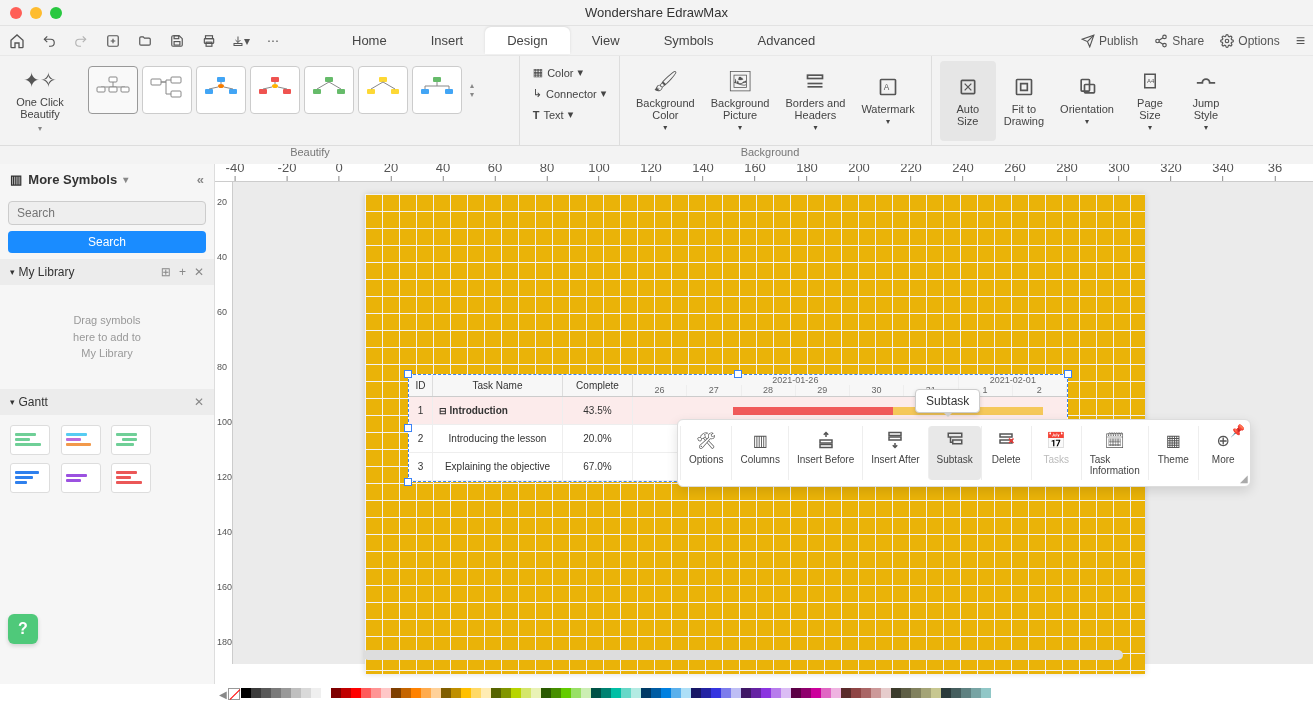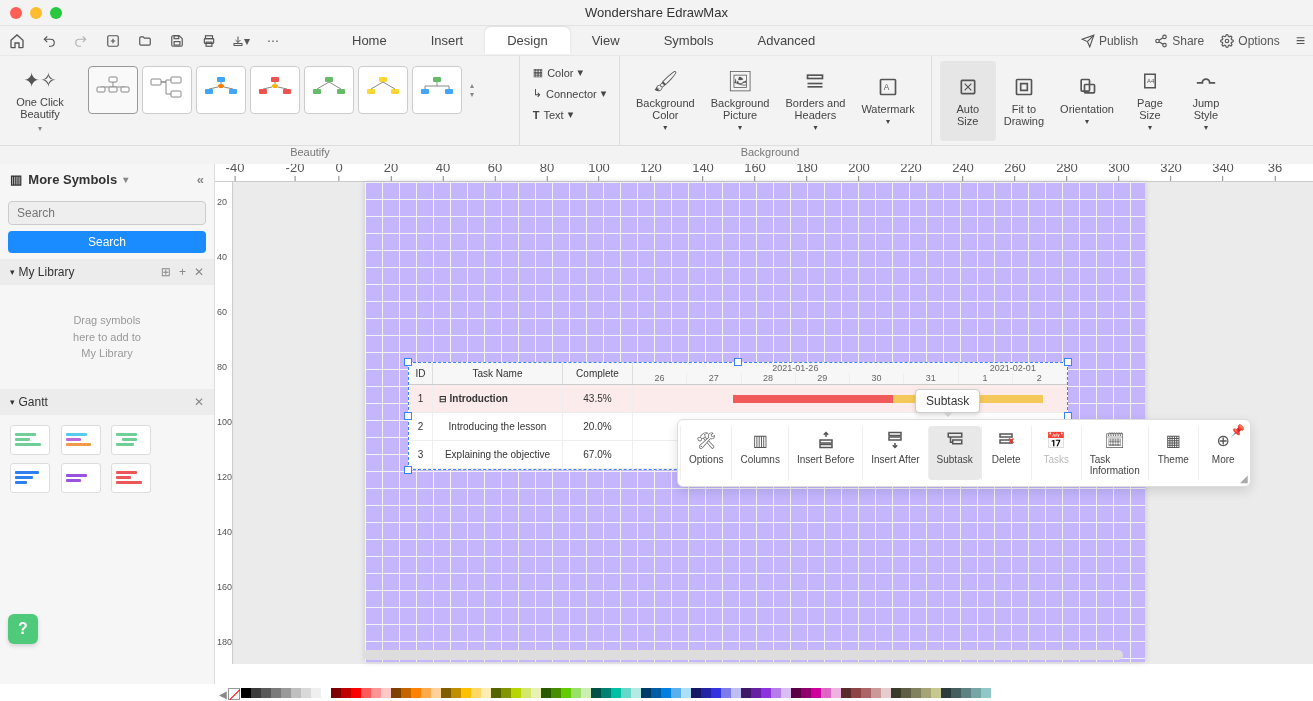--- a/index.html
+++ b/index.html
@@ -57,21 +57,21 @@
 .help-fab { position: absolute; left: 8px; top: 450px; width: 30px; height: 30px; background: #4fc97a; border-radius: 6px; display: flex; align-items: center; justify-content: center; color: #fff; font-weight: bold; font-size: 16px; box-shadow: 0 2px 4px rgba(0,0,0,.15); cursor: pointer; }
 
 
 .canvas-wrap { flex: 1; position: relative; background: #fff; overflow: hidden; }
 .hruler { height: 18px; background: #fff; border-bottom: 1px solid #ccc; display:flex; align-items:flex-end; position: relative; font-size: 13px; color: #555; }
 .hruler .tick { position: absolute; bottom: 0; transform: translateX(-50%); }
 .hruler .tick::after { content:""; display:block; width:1px; height:5px; background:#888; margin:1px auto 0; }
 .vruler { width: 18px; background: #fff; border-right:1px solid #ccc; position:absolute; left:0; top:18px; bottom:20px; font-size:9px; color:#555; }
 .vruler .vt { position:absolute; left:2px; transform: translateY(-50%); }
 .canvas { position: absolute; left: 18px; top: 18px; right: 0; bottom: 20px; background: #ebebeb; }
-.page { position: absolute; left: 132px; top: 0; width: 780px; height: 480px; background: #c4b5fd; box-shadow: 0 0 6px rgba(0,0,0,.15); }
+.page { position: absolute; left: 132px; top: 12px; width: 780px; height: 480px; background: #eab308; box-shadow: 0 0 6px rgba(0,0,0,.15); }
 .grid { position:absolute; inset:0; background-image: linear-gradient(#f2f2f2 1px, transparent 1px), linear-gradient(90deg, #f2f2f2 1px, transparent 1px); background-size: 17px 17px; }
 .scroll-thumb { position:absolute; bottom:4px; left:130px; width:760px; height:10px; background:#ddd; border-radius:5px; }
 
 
 .ctxbar { position: absolute; left: 462px; top: 255px; background: #fff; border: 1px solid #ddd; border-radius: 6px; box-shadow: 0 4px 12px rgba(0,0,0,.12); display: flex; padding: 6px 2px; z-index: 10; }
 .ctxbtn { display: flex; flex-direction: column; align-items: center; gap: 4px; padding: 4px 8px; font-size: 10px; color: #444; cursor: pointer; min-width: 50px; border-left: 1px solid #eee; }
 .ctxbtn:first-child{border-left:none;}
 .ctxbtn .icn { width: 20px; height: 20px; display: flex; align-items: center; justify-content: center; font-size: 16px; color: #555; }
 .ctxbtn.active { background: #e8e8e8; border-radius: 4px; }
 .ctxbtn.disabled { color: #bbb; } .ctxbtn.disabled .icn { color:#bbb; }
@@ -451,21 +451,21 @@
           <div class="bar" style="width:85%;background:#eb5757"></div>
         </div>
     </div>
     <div class="help-fab">?</div>
   </div>
 
   <div class="canvas-wrap">
 
     <div class="hruler" id="hruler">
         <div class="tick" style="left: 20px;">-40</div>
-        <div class="tick" style="left: 72px; margin-left: 8px;">-20</div>
+        <div class="tick" style="left: 72px;">-20</div>
         <div class="tick" style="left: 124px;">0</div>
         <div class="tick" style="left: 176px;">20</div>
         <div class="tick" style="left: 228px;">40</div>
         <div class="tick" style="left: 280px;">60</div>
         <div class="tick" style="left: 332px;">80</div>
         <div class="tick" style="left: 384px;">100</div>
         <div class="tick" style="left: 436px;">120</div>
         <div class="tick" style="left: 488px;">140</div>
         <div class="tick" style="left: 540px;">160</div>
         <div class="tick" style="left: 592px;">180</div>

